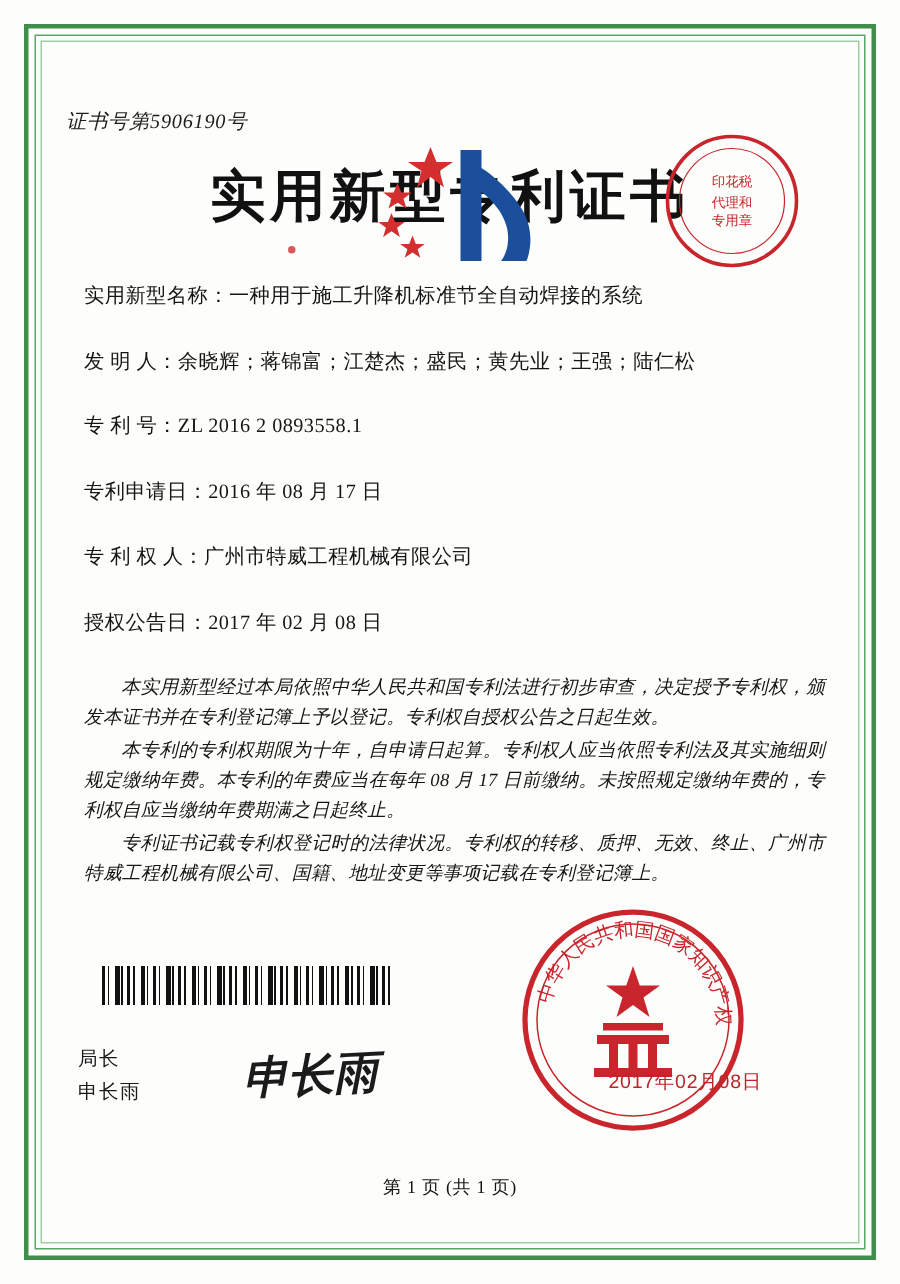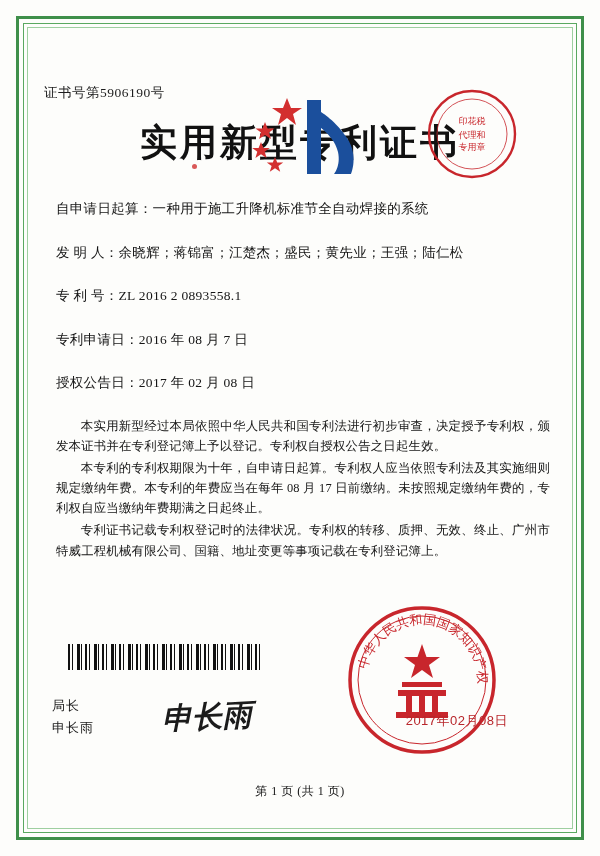--- a/index.html
+++ b/index.html
@@ -57,37 +57,38 @@
     left: 44px;
     top: 46px;
     right: 44px;
     bottom: 44px;
   }
 
   .cert-no {
     font-size: 13.5px;
     letter-spacing: 0.5px;
     color: #1c1c1c;
-    margin-top: 38px;
+    margin-top: 26px;
+    font-style: italic;
   }
 
   
   .emblem {
     position: absolute;
     left: 50%;
     top: 48px;
     transform: translateX(-50%);
     width: 130px;
     height: 84px;
   }
 
   
   .seal-top {
     position: absolute;
-    right: 38px;
+    right: 22px;
     top: 42px;
     width: 92px;
     height: 92px;
   }
 
   .title {
     text-align: center;
     font-size: 37px;
     font-weight: bold;
     letter-spacing: 3px;
@@ -117,20 +118,21 @@
     padding-right: 6px;
   }
   .para {
     font-size: 12.4px;
     line-height: 1.62;
     text-indent: 2em;
     text-align: justify;
     margin: 0 0 2px 0;
     color: #151515;
     letter-spacing: 0.2px;
+    font-style: italic;
   }
 
   
   .barcode {
     position: absolute;
     left: 24px;
     bottom: 142px;
     width: 196px;
     height: 26px;
     background:
@@ -236,30 +238,33 @@
         <text x="46" y="62" font-size="9" fill="#c8262c" text-anchor="middle" font-family="Liberation Serif, serif">专用章</text>
       </svg>
     </div>
 
     <div class="cert-no">证书号第5906190号</div>
 
     <div class="title">实用新型专利证书</div>
 
     <div class="fields">
       <div class="field-row">
-        <span class="field-label">自申请日起算：</span><span>一种用于施工升降机标准节全自动焊接的系统</span>
+        <span class="field-label">实用新型名称：</span><span>一种用于施工升降机标准节全自动焊接的系统</span>
       </div>
       <div class="field-row">
         <span class="field-label">发 明 人：</span><span>余晓辉；蒋锦富；江楚杰；盛民；黄先业；王强；陆仁松</span>
       </div>
       <div class="field-row">
         <span class="field-label">专 利 号：</span><span>ZL 2016 2 0893558.1</span>
       </div>
       <div class="field-row">
-        <span class="field-label">专利申请日：</span><span>2016 年 08 月 7 日</span>
+        <span class="field-label">专利申请日：</span><span>2016 年 08 月 17 日</span>
+      </div>
+      <div class="field-row">
+        <span class="field-label">专 利 权 人：</span><span>广州市特威工程机械有限公司</span>
       </div>
       <div class="field-row">
         <span class="field-label">授权公告日：</span><span>2017 年 02 月 08 日</span>
       </div>
     </div>
 
     <div class="paragraphs">
       <p class="para">本实用新型经过本局依照中华人民共和国专利法进行初步审查，决定授予专利权，颁发本证书并在专利登记簿上予以登记。专利权自授权公告之日起生效。</p>
       <p class="para">本专利的专利权期限为十年，自申请日起算。专利权人应当依照专利法及其实施细则规定缴纳年费。本专利的年费应当在每年 08 月 17 日前缴纳。未按照规定缴纳年费的，专利权自应当缴纳年费期满之日起终止。</p>
       <p class="para">专利证书记载专利权登记时的法律状况。专利权的转移、质押、无效、终止、广州市特威工程机械有限公司、国籍、地址变更等事项记载在专利登记簿上。</p>

